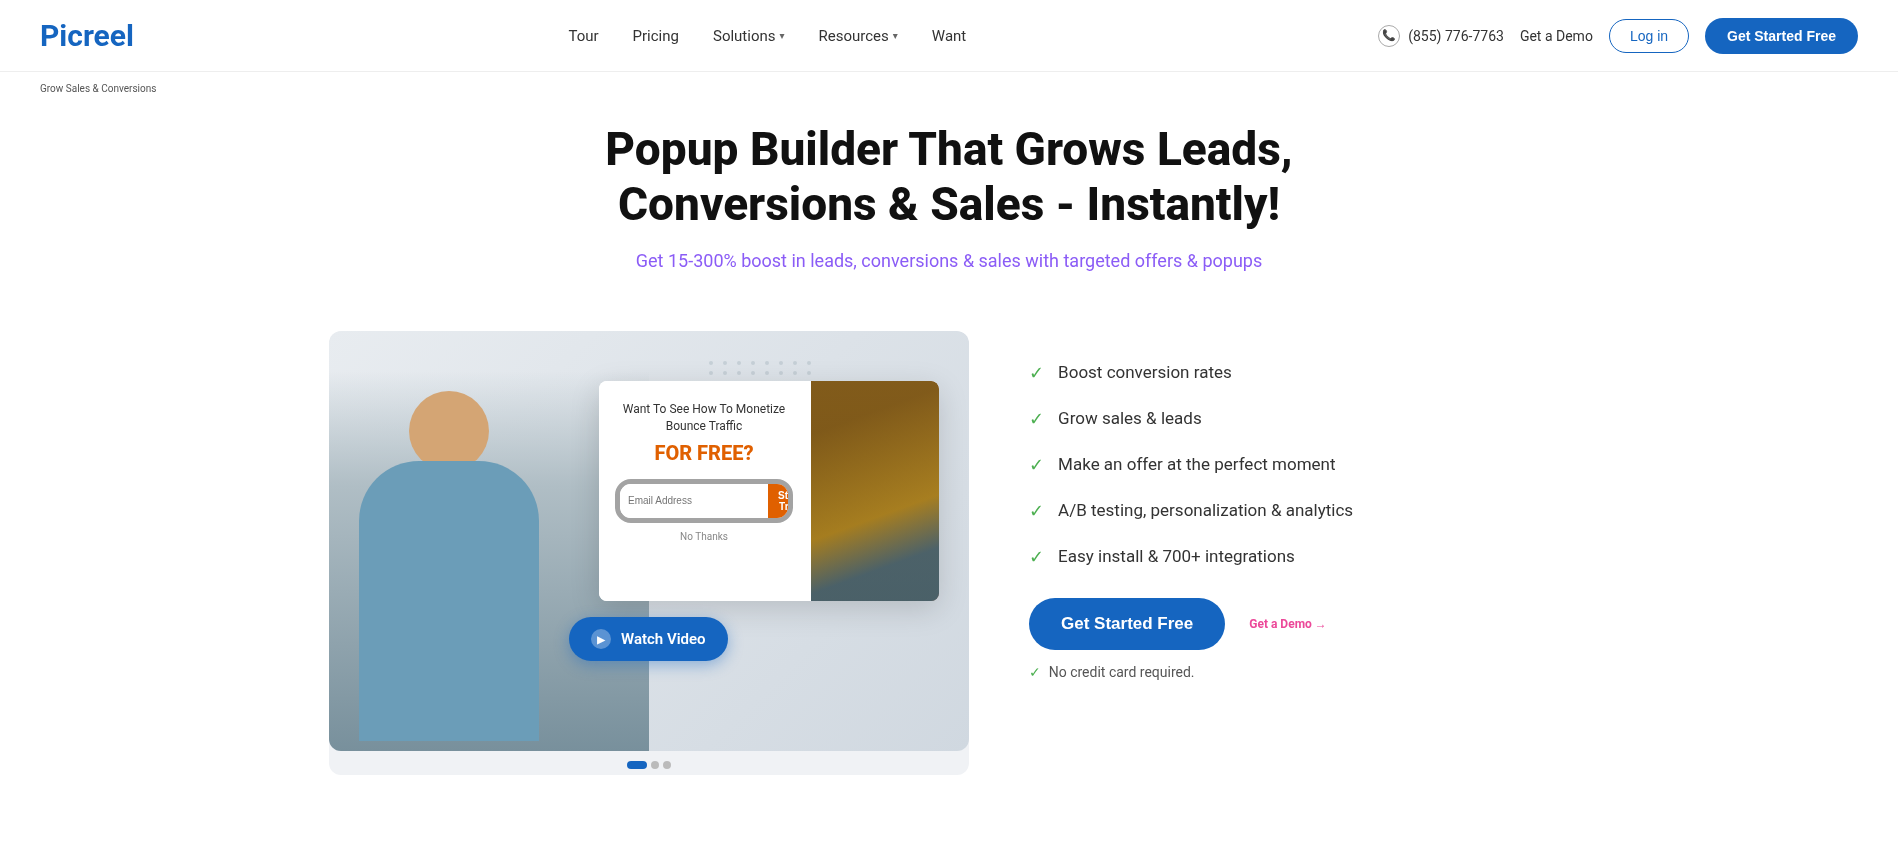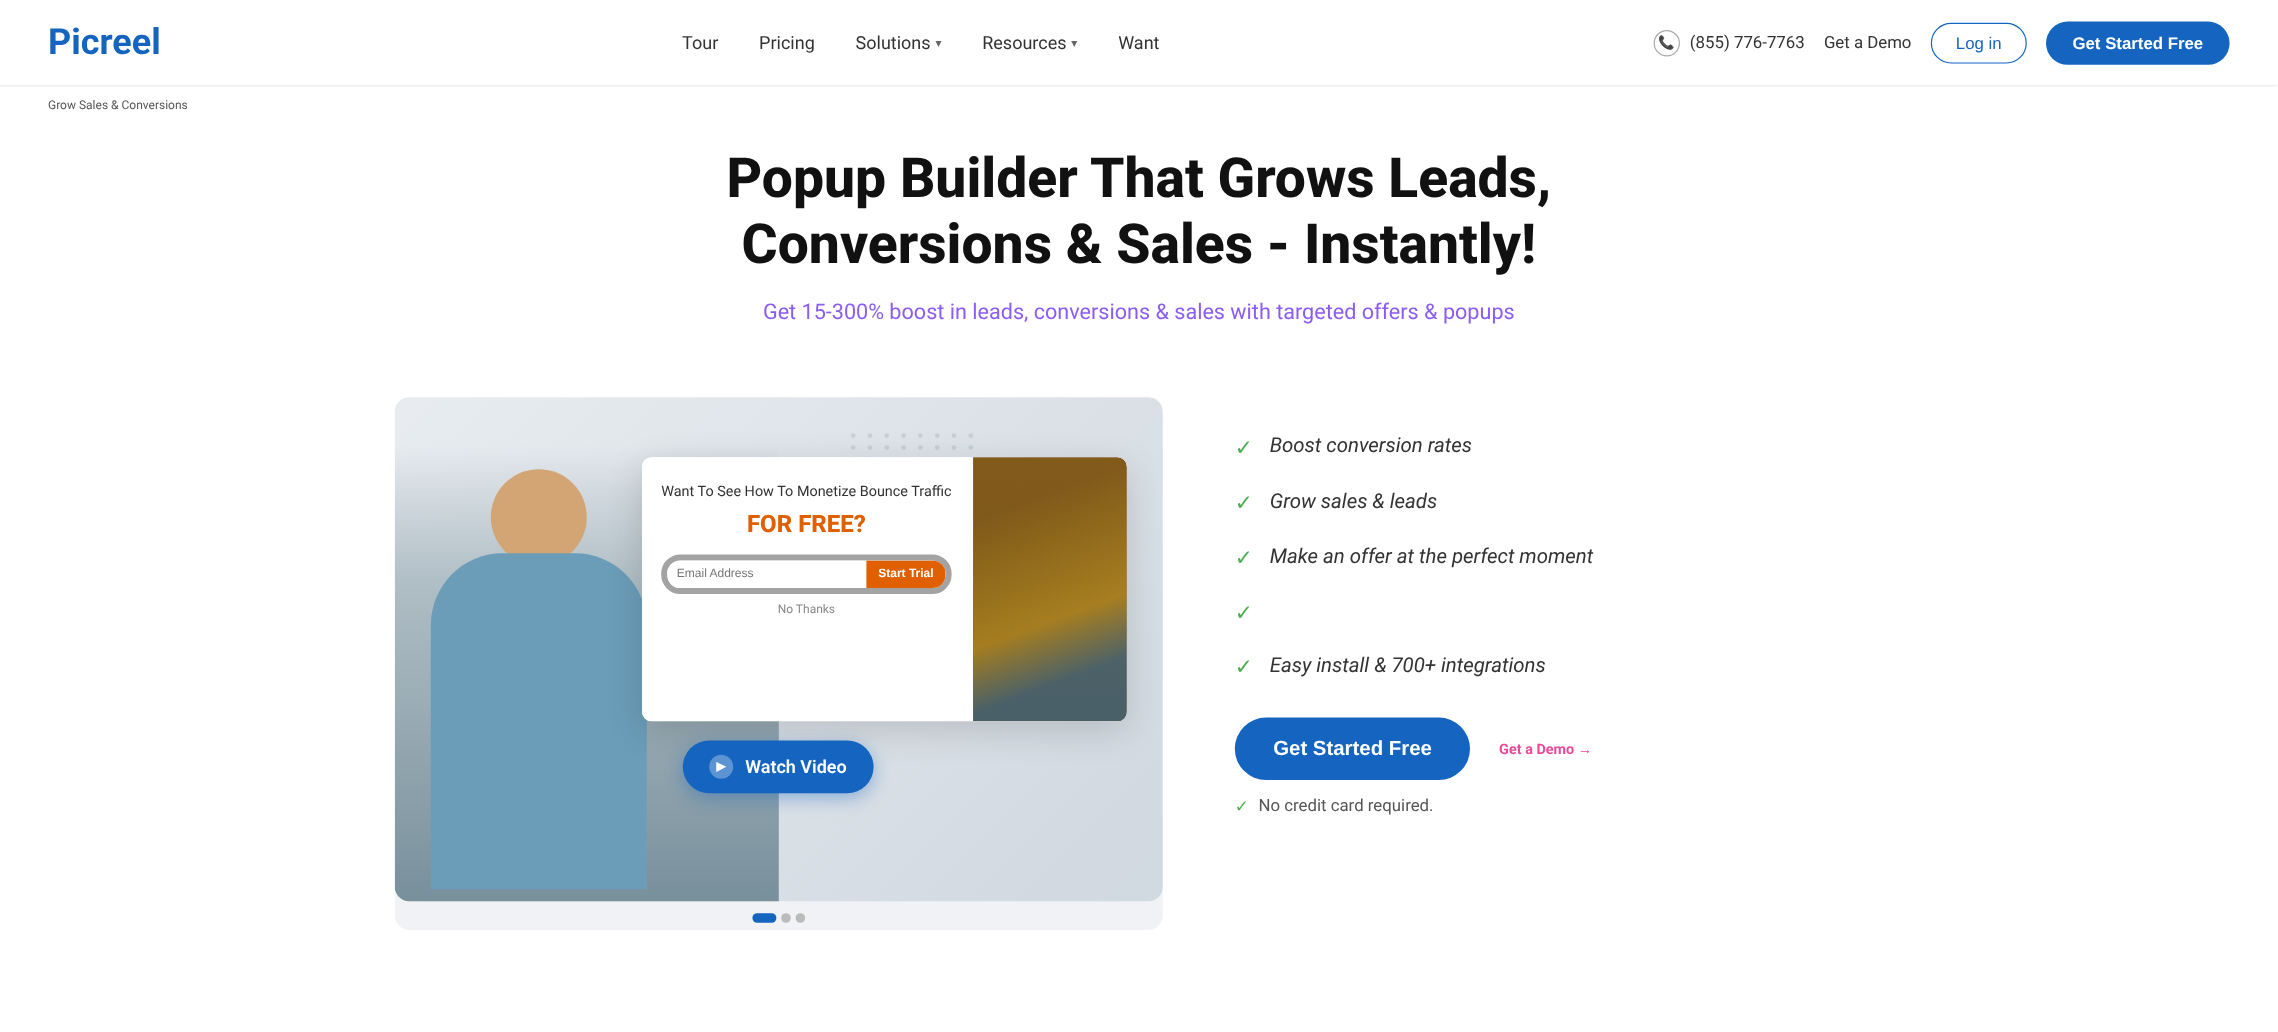--- a/index.html
+++ b/index.html
@@ -161,21 +161,21 @@
       position: relative;
       display: flex;
       align-items: flex-end;
     }
 
     
     .popup-mockup {
       position: absolute;
       right: 30px;
       top: 50px;
-      width: 404px;
+      width: 340px;
       background: #fff;
       border-radius: 8px;
       box-shadow: 0 8px 30px rgba(0,0,0,0.15);
       overflow: hidden;
     }
     .popup-close {
       position: absolute;
       top: 8px;
       right: 10px;
       font-size: 12px;
@@ -311,21 +311,20 @@
     .check-icon {
       color: #4caf50;
       font-size: 18px;
       margin-top: 1px;
       flex-shrink: 0;
     }
     .feature-text {
       font-size: 17px;
       color: #333;
       line-height: 1.4;
-      font-style: italic;
     }
 
     .cta-row {
       display: flex;
       align-items: center;
       gap: 24px;
       margin-top: 30px;
     }
     .btn-get-started-main {
       padding: 16px 32px;
@@ -543,20 +542,21 @@
     <div class="feature-item">
       <span class="check-icon">✓</span>
       <span class="feature-text">Grow sales &amp; leads</span>
     </div>
     <div class="feature-item">
       <span class="check-icon">✓</span>
       <span class="feature-text">Make an offer at the perfect moment</span>
     </div>
     <div class="feature-item">
       <span class="check-icon">✓</span>
+      <span class="feature-text">A/B testing, personalization &amp; analytics</span>
     </div>
     <div class="feature-item">
       <span class="check-icon">✓</span>
       <span class="feature-text">Easy install &amp; 700+ integrations</span>
     </div>
 
     <div class="cta-row">
       <button class="btn-get-started-main">Get Started Free</button>
       <a class="get-demo-arrow">Get a Demo →</a>
     </div>

